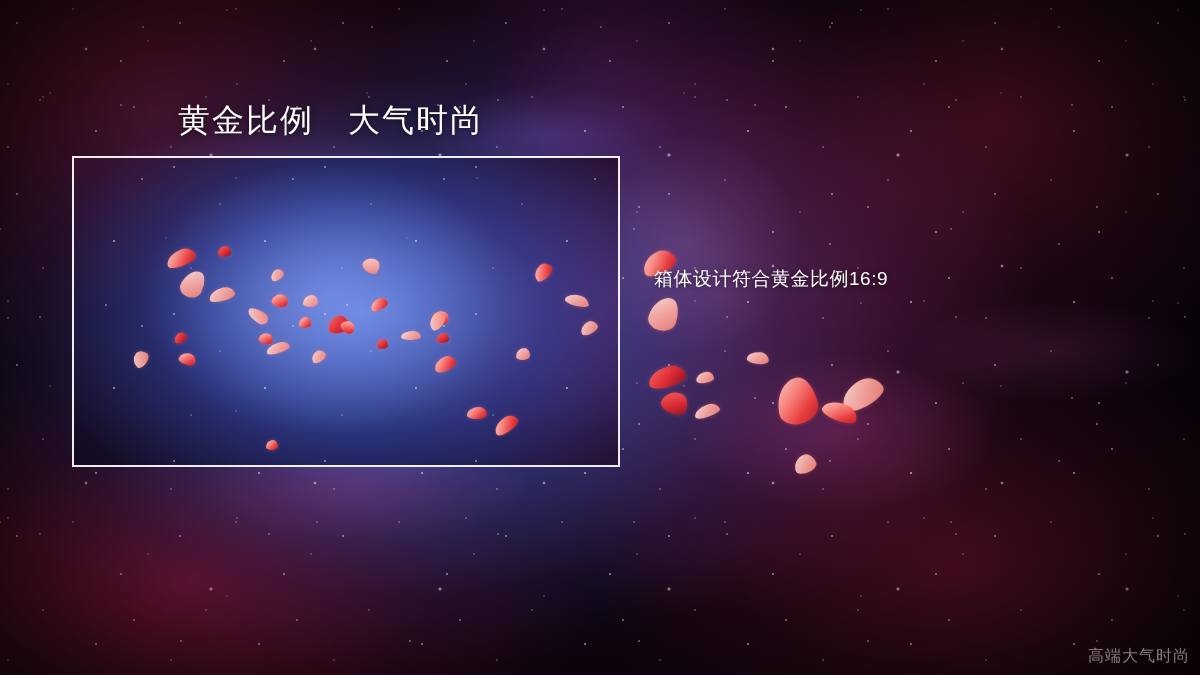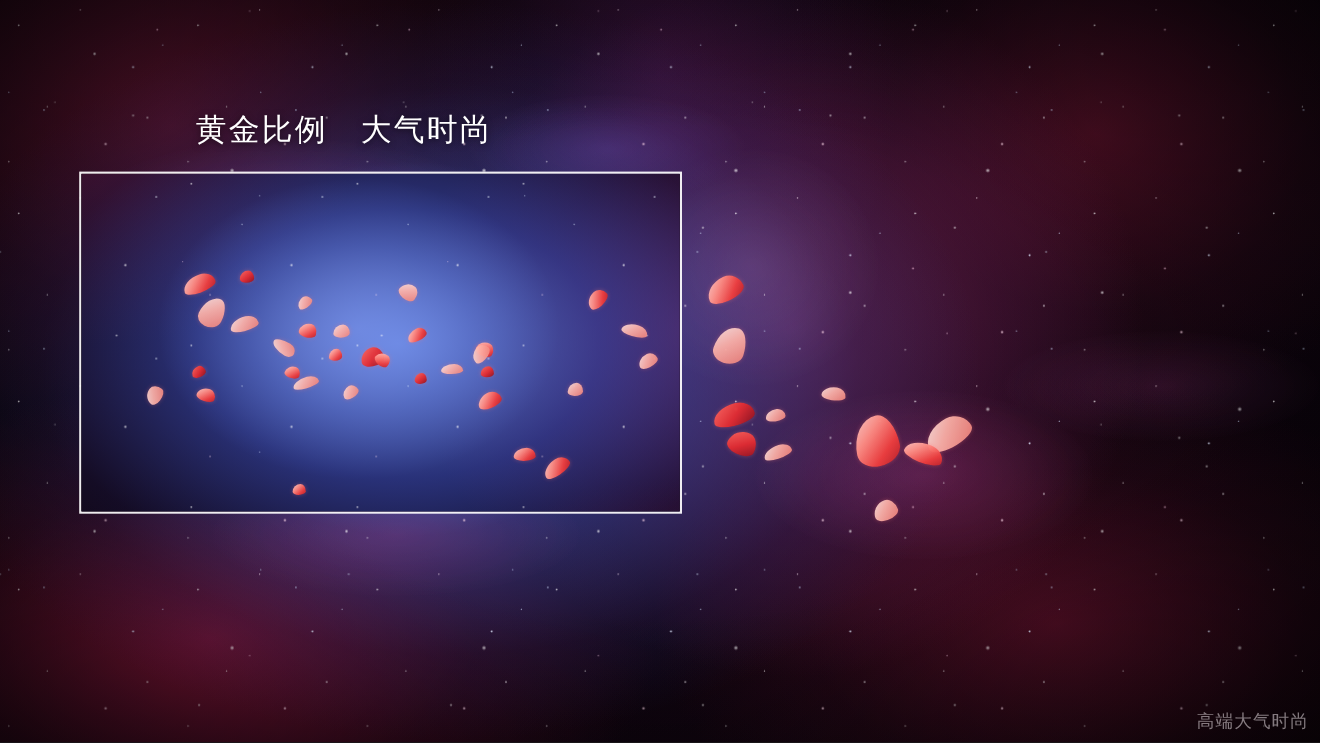--- a/index.html
+++ b/index.html
@@ -136,21 +136,21 @@
     transform: scale(1.0);
     transform-origin: 0 0;
   }
 
   
   #title {
     position: absolute;
     left: 178px;
     top: 99px;
     color: #ffffff;
-    font-size: 28px;
+    font-size: 32px;
     letter-spacing: 2px;
     white-space: pre;
     text-shadow: 0 1px 6px rgba(0,0,0,0.55);
     text-align: center;
   }
 
   #body-text {
     position: absolute;
     left: 654px;
     top: 258px;
@@ -293,17 +293,18 @@
     <div class="petal" style="left:777px;top:378px;width:40px;height:46px;transform:rotate(-12deg);"></div>
     <div class="petal pale" style="left:840px;top:381px;width:44px;height:26px;transform:rotate(-28deg);"></div>
     <div class="petal" style="left:822px;top:403px;width:36px;height:18px;transform:rotate(22deg);"></div>
     <div class="petal pale" style="left:794px;top:455px;width:22px;height:18px;transform:rotate(-20deg);"></div>
     <div class="petal pale" style="left:747px;top:352px;width:22px;height:12px;transform:rotate(8deg);"></div>
   </div>
 
   <div id="title">黄金比例　大气时尚</div>
 
   <div id="body-text">
+    <div class="line">箱体设计符合黄金比例16:9</div>
   </div>
 
   <div id="watermark">高端大气时尚</div>
 
 </div>
 
 </body></html>

